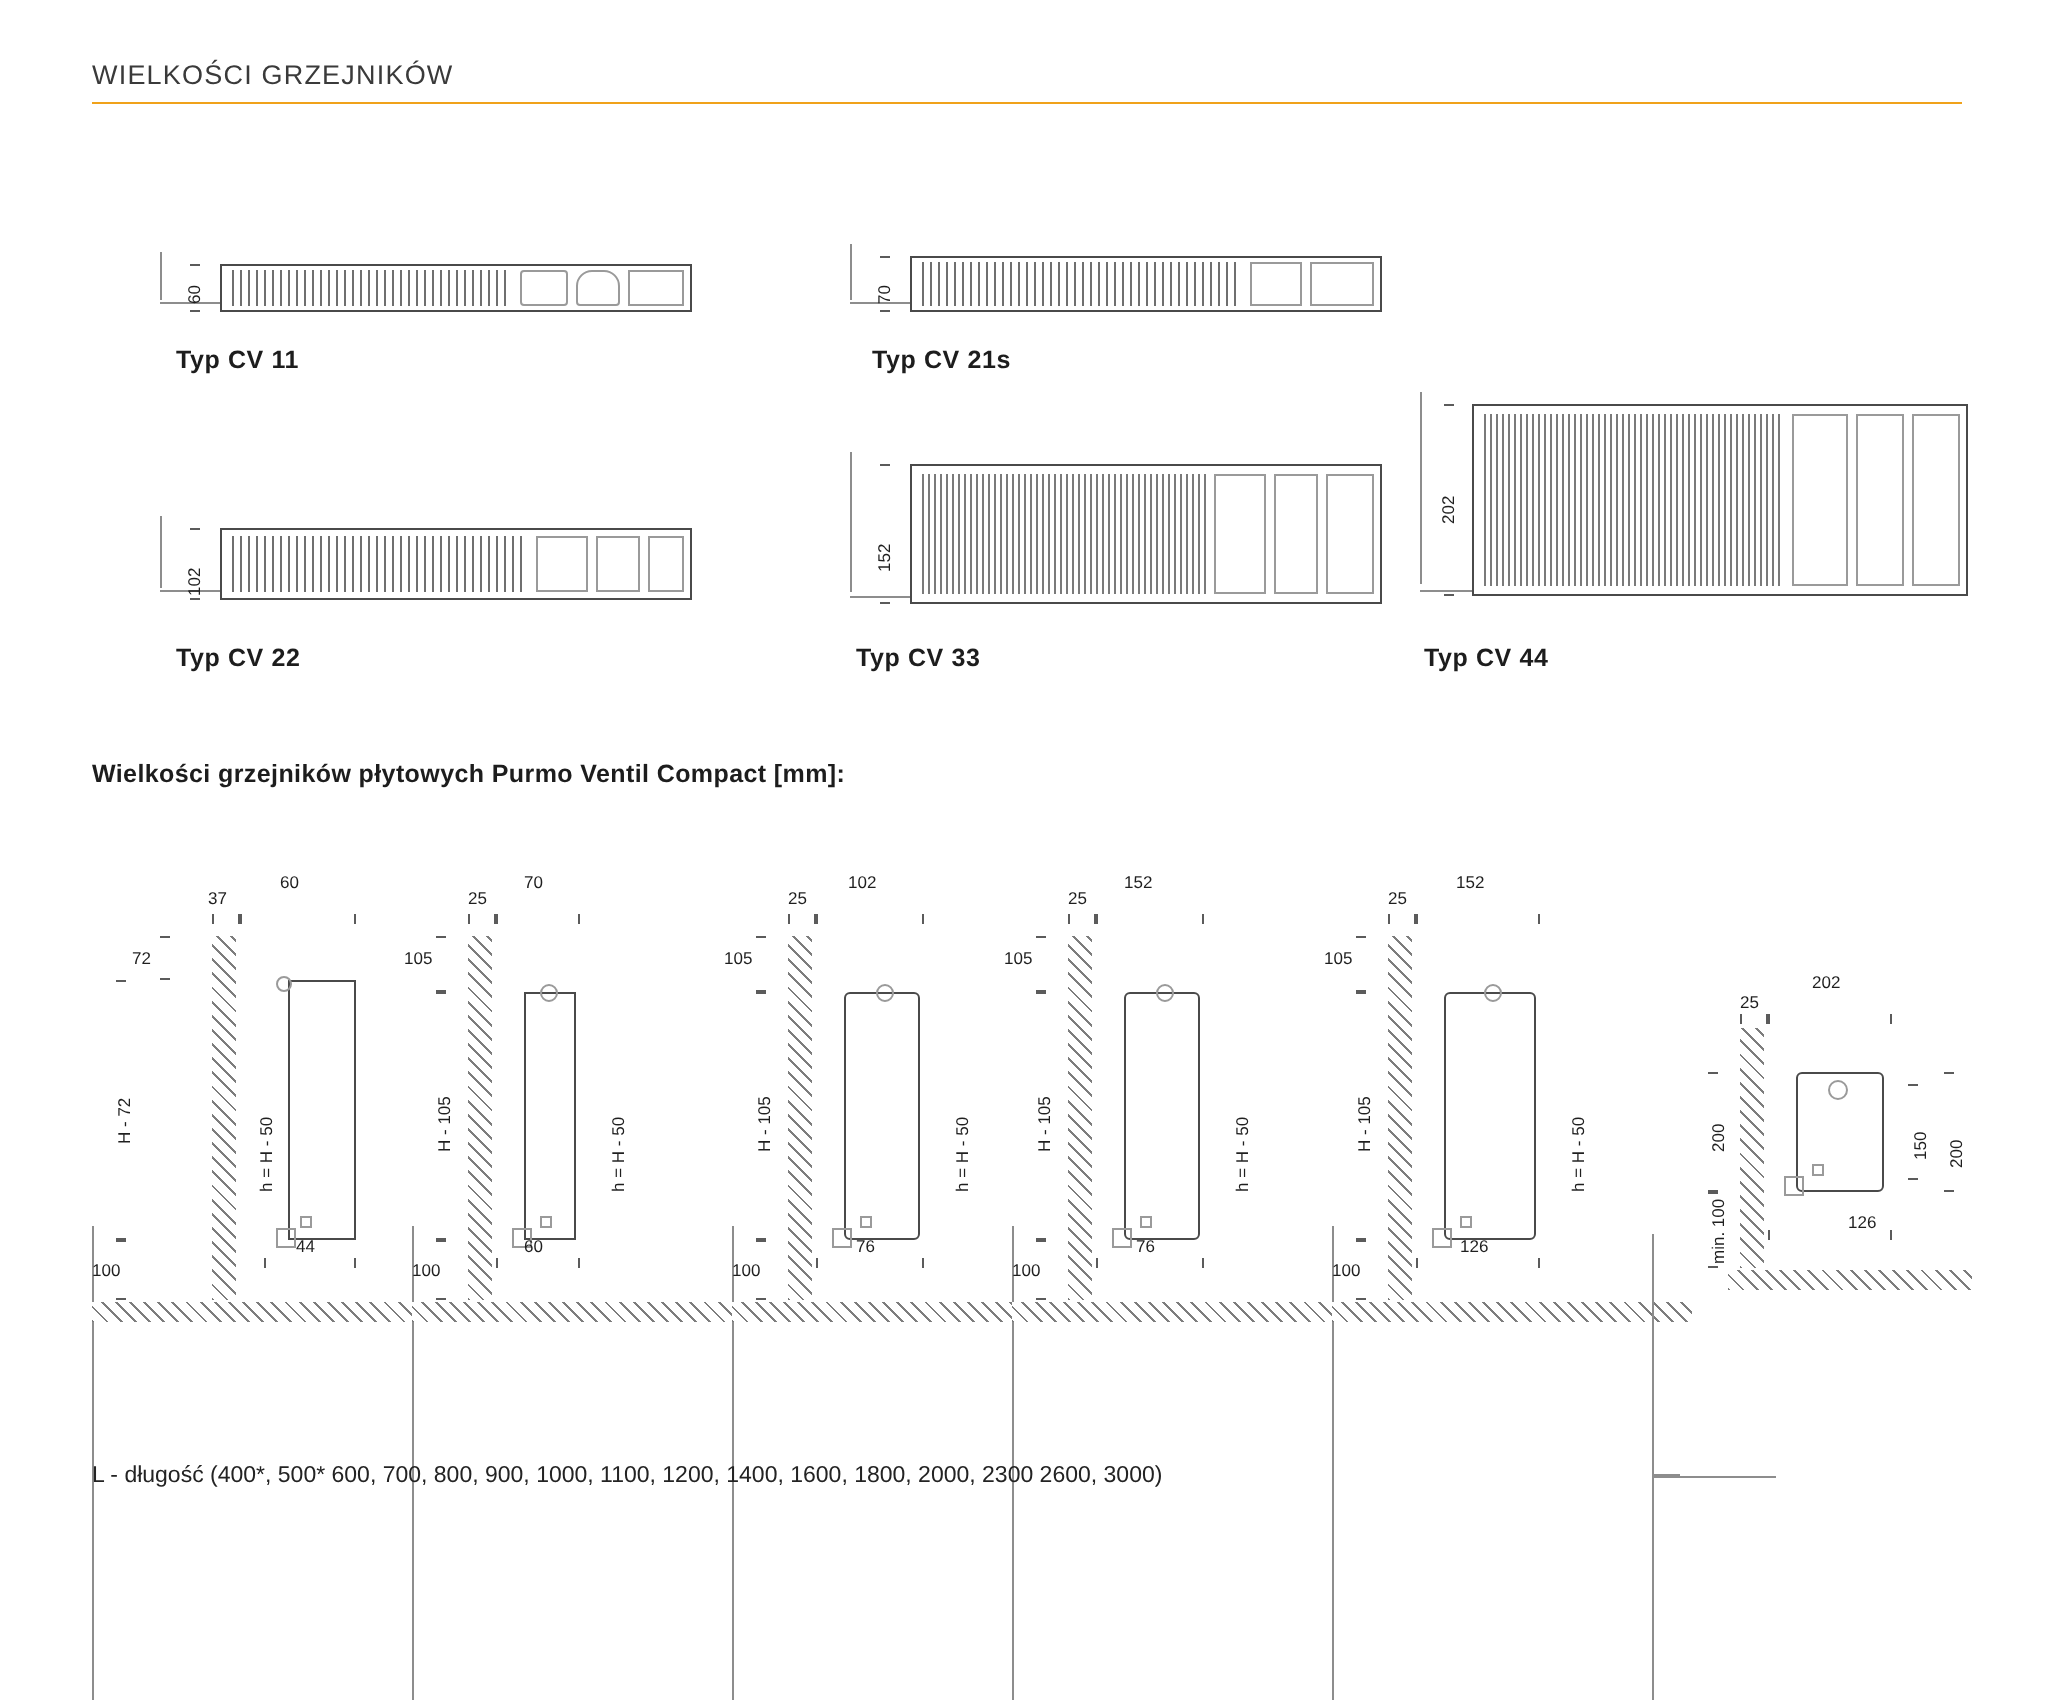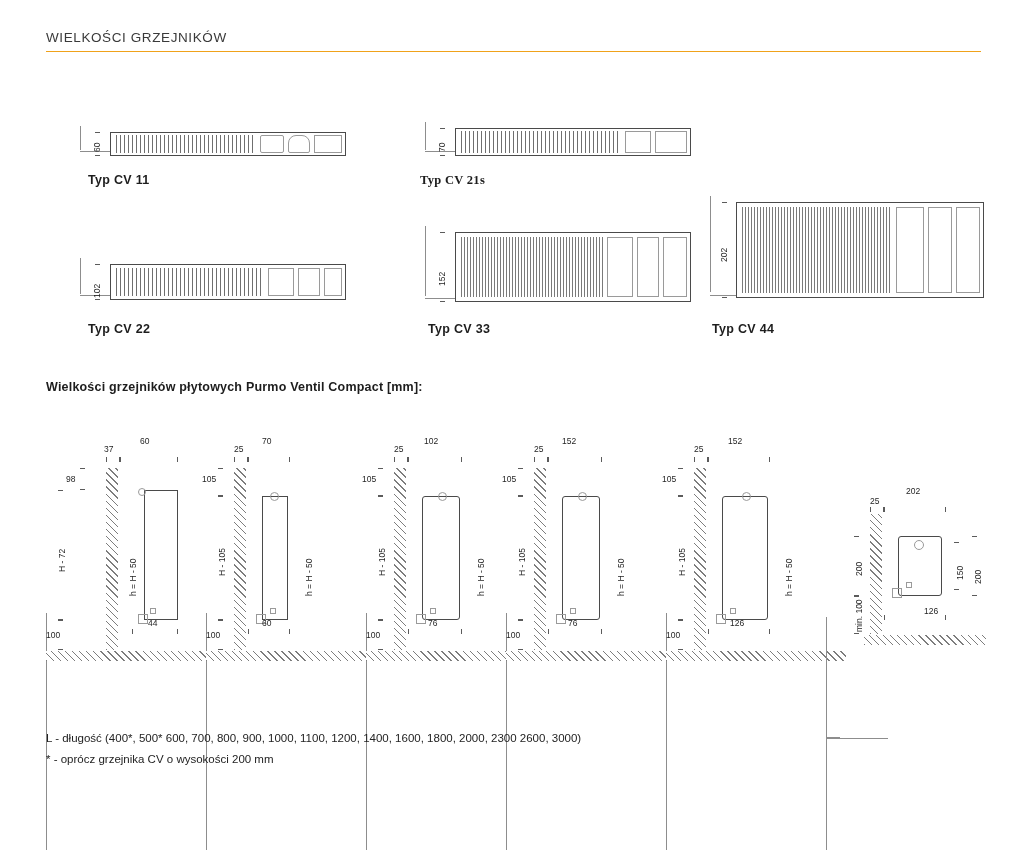--- a/index.html
+++ b/index.html
@@ -143,21 +143,21 @@
   <div class="tickh" style="left:15px; top:6px;"></div>
   <div class="tickh" style="left:15px; top:33px;"></div>
   <div class="vlabel" style="left:12px; top:30px;">70</div>
   <div class="box fill-w" style="left:30px; top:6px; width:236px; height:28px;"></div>
   <div class="fins" style="left:36px; top:9px; width:160px; height:22px;"></div>
   <div class="boxlight" style="left:200px; top:9px; width:26px; height:22px;"></div>
   <div class="boxlight" style="left:230px; top:9px; width:32px; height:22px;"></div>
   <div class="hln" style="left:30px; top:34px; width:236px;"></div>
   <div class="hln thin" style="left:30px; top:4px; width:236px;"></div>
 </div>
-<div class="type-caption" style="left:420px; top:173px;font-family:Liberation Serif, serif;">Typ CV 21s</div>
+<div class="type-caption" style="left:436px; top:173px;">Typ CV 21s</div>
 
 <div class="dg" style="left:80px; top:258px; width:280px; height:50px;">
   <div class="vln thin" style="left:17px; top:6px; height:36px;"></div>
   <div class="tickh" style="left:15px; top:6px;"></div>
   <div class="tickh" style="left:15px; top:41px;"></div>
   <div class="vlabel" style="left:12px; top:40px;">102</div>
   <div class="box fill-w" style="left:30px; top:6px; width:236px; height:36px;"></div>
   <div class="fins" style="left:36px; top:10px; width:148px; height:28px;"></div>
   <div class="boxlight" style="left:188px; top:10px; width:26px; height:28px;"></div>
   <div class="boxlight" style="left:218px; top:10px; width:22px; height:28px;"></div>
@@ -221,21 +221,21 @@
   <div class="tick" style="left:60px; top:27px;"></div>
   <div class="tick" style="left:73px; top:27px;"></div>
   <div class="dim" style="left:58px; top:14px;">37</div>
 
   <div class="tick" style="left:74px; top:27px;"></div>
   <div class="tick" style="left:131px; top:27px;"></div>
   <div class="dim" style="left:94px; top:6px;">60</div>
 
   <div class="tickh" style="left:34px; top:38px;"></div>
   <div class="tickh" style="left:34px; top:59px;"></div>
-  <div class="dim" style="left:20px; top:44px;">98</div>
+  <div class="dim" style="left:20px; top:44px;">72</div>
 
   <div class="tickh" style="left:12px; top:60px;"></div>
   <div class="tickh" style="left:12px; top:189px;"></div>
   <div class="vlabel" style="left:11px; top:142px;">H - 72</div>
 
   <div class="tickh" style="left:12px; top:190px;"></div>
   <div class="tickh" style="left:12px; top:219px;"></div>
   <div class="dim" style="left:0px; top:200px;">100</div>
 
   <div class="vlabel" style="left:82px; top:166px;">h = H - 50</div>
@@ -444,14 +444,13 @@
   <div class="tickh" style="left:146px; top:99px;"></div>
   <div class="vlabel" style="left:147px; top:88px;">200</div>
 
   <div class="tick" style="left:58px; top:119px;"></div>
   <div class="tick" style="left:119px; top:119px;"></div>
   <div class="dim" style="left:98px; top:110px;">126</div>
 </div>
 
 <div class="legend">
   <div>L - długość (400*, 500* 600, 700, 800, 900, 1000, 1100, 1200, 1400, 1600, 1800, 2000, 2300  2600, 3000)</div>
-  <div>* - oprócz grzejnika CV o wysokości 200 mm</div>
 </div>
 
 </body></html>

